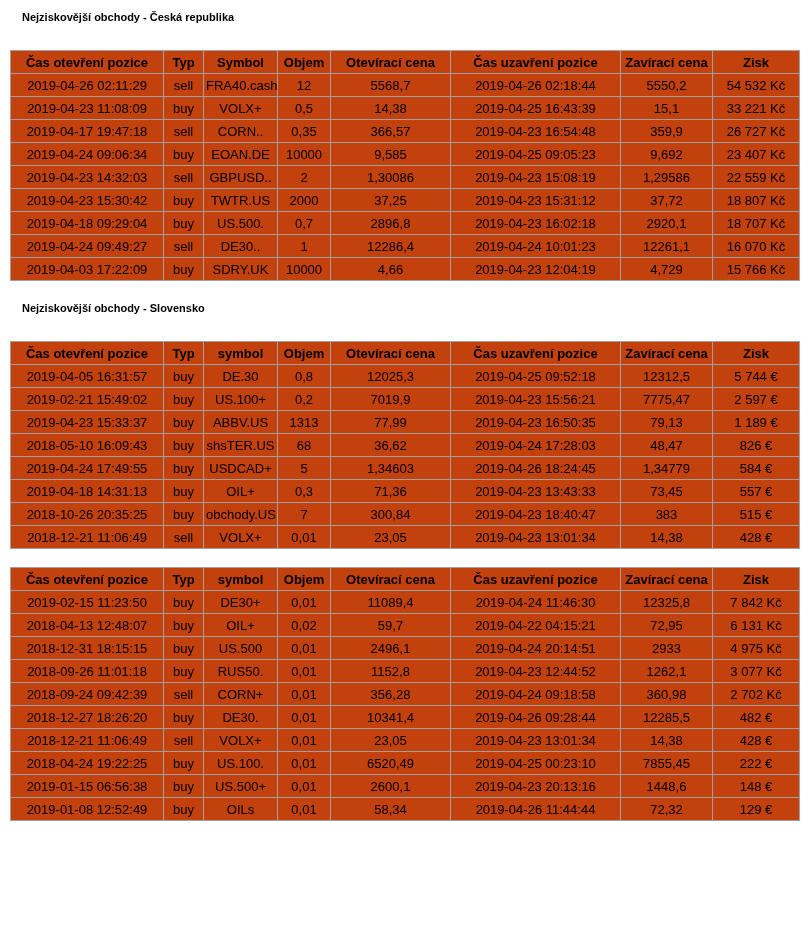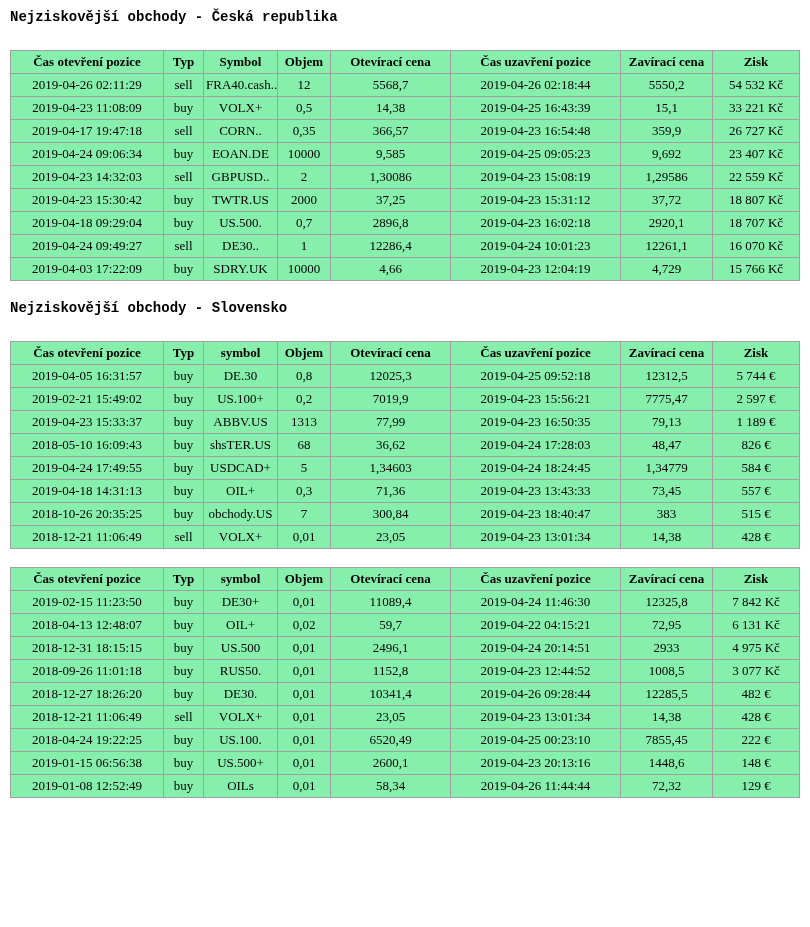--- a/index.html
+++ b/index.html
@@ -8,35 +8,33 @@
     background: #ffffff;
     font-family: "Liberation Sans", "DejaVu Sans", sans-serif;
     color: #000000;
   }
   .report {
     width: 810px;
     box-sizing: border-box;
     padding: 8px 10px 10px 10px;
   }
   h2.section-title {
-    font-size: 14px;
+    font-size: 11px;
     font-weight: bold;
-    margin: 0 0 24px 0;
+    margin: 0 0 24px 12px;
     line-height: 18px;
     color: #000000;
-    font-family: Liberation Mono, monospace;
   }
   section.trades-section { margin-bottom: 18px; }
   section.trades-section:last-child { margin-bottom: 0; }
   table.trades {
     border-collapse: collapse;
     table-layout: fixed;
     width: 789px;
-    background: #86efac;
-    font-family: Liberation Serif, serif;
+    background: #c2410c;
   }
   table.trades th, table.trades td {
     border: 1px solid #a0a0a0;
     font-size: 13px;
     text-align: center;
     vertical-align: middle;
     padding: 3px 2px;
     height: 16px;
     overflow: hidden;
     white-space: nowrap;
@@ -241,21 +239,21 @@
             <td>2019-04-24 17:28:03</td>
             <td>48,47</td>
             <td>826 €</td>
           </tr>
           <tr>
             <td>2019-04-24 17:49:55</td>
             <td>buy</td>
             <td>USDCAD+</td>
             <td>5</td>
             <td>1,34603</td>
-            <td>2019-04-24 18:24:45</td>
+            <td>2019-04-26 18:24:45</td>
             <td>1,34779</td>
             <td>584 €</td>
           </tr>
           <tr>
             <td>2019-04-18 14:31:13</td>
             <td>buy</td>
             <td>OIL+</td>
             <td>0,3</td>
             <td>71,36</td>
             <td>2019-04-23 13:43:33</td>
@@ -341,22 +339,32 @@
             <td>2933</td>
             <td>4 975 Kč</td>
           </tr>
           <tr>
             <td>2018-09-26 11:01:18</td>
             <td>buy</td>
             <td>RUS50.</td>
             <td>0,01</td>
             <td>1152,8</td>
             <td>2019-04-23 12:44:52</td>
-            <td>1008,5</td>
+            <td>1262,1</td>
             <td>3 077 Kč</td>
+          </tr>
+          <tr>
+            <td>2018-09-24 09:42:39</td>
+            <td>sell</td>
+            <td>CORN+</td>
+            <td>0,01</td>
+            <td>356,28</td>
+            <td>2019-04-24 09:18:58</td>
+            <td>360,98</td>
+            <td>2 702 Kč</td>
           </tr>
           <tr>
             <td>2018-12-27 18:26:20</td>
             <td>buy</td>
             <td>DE30.</td>
             <td>0,01</td>
             <td>10341,4</td>
             <td>2019-04-26 09:28:44</td>
             <td>12285,5</td>
             <td>482 €</td>

